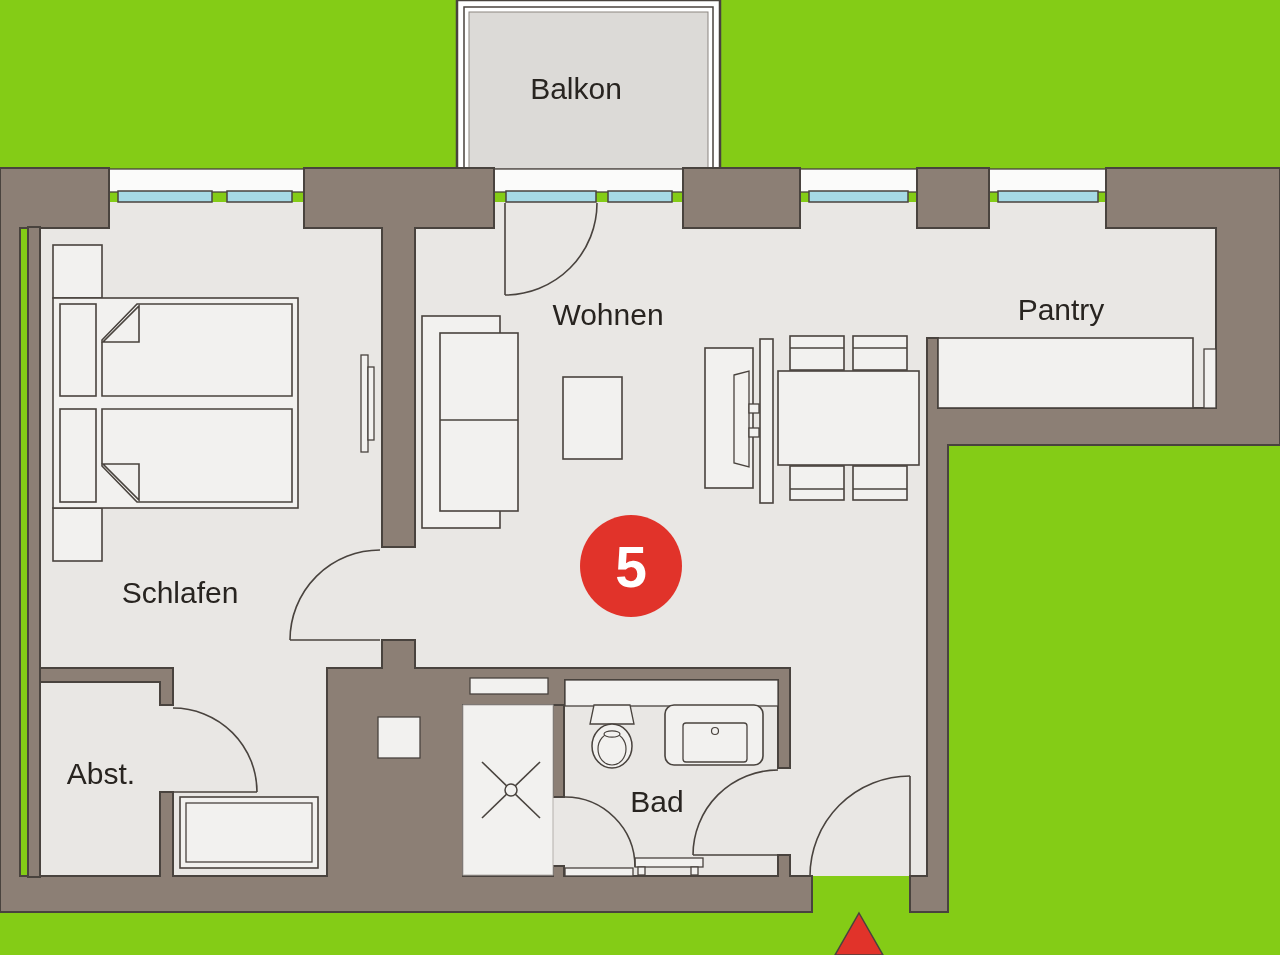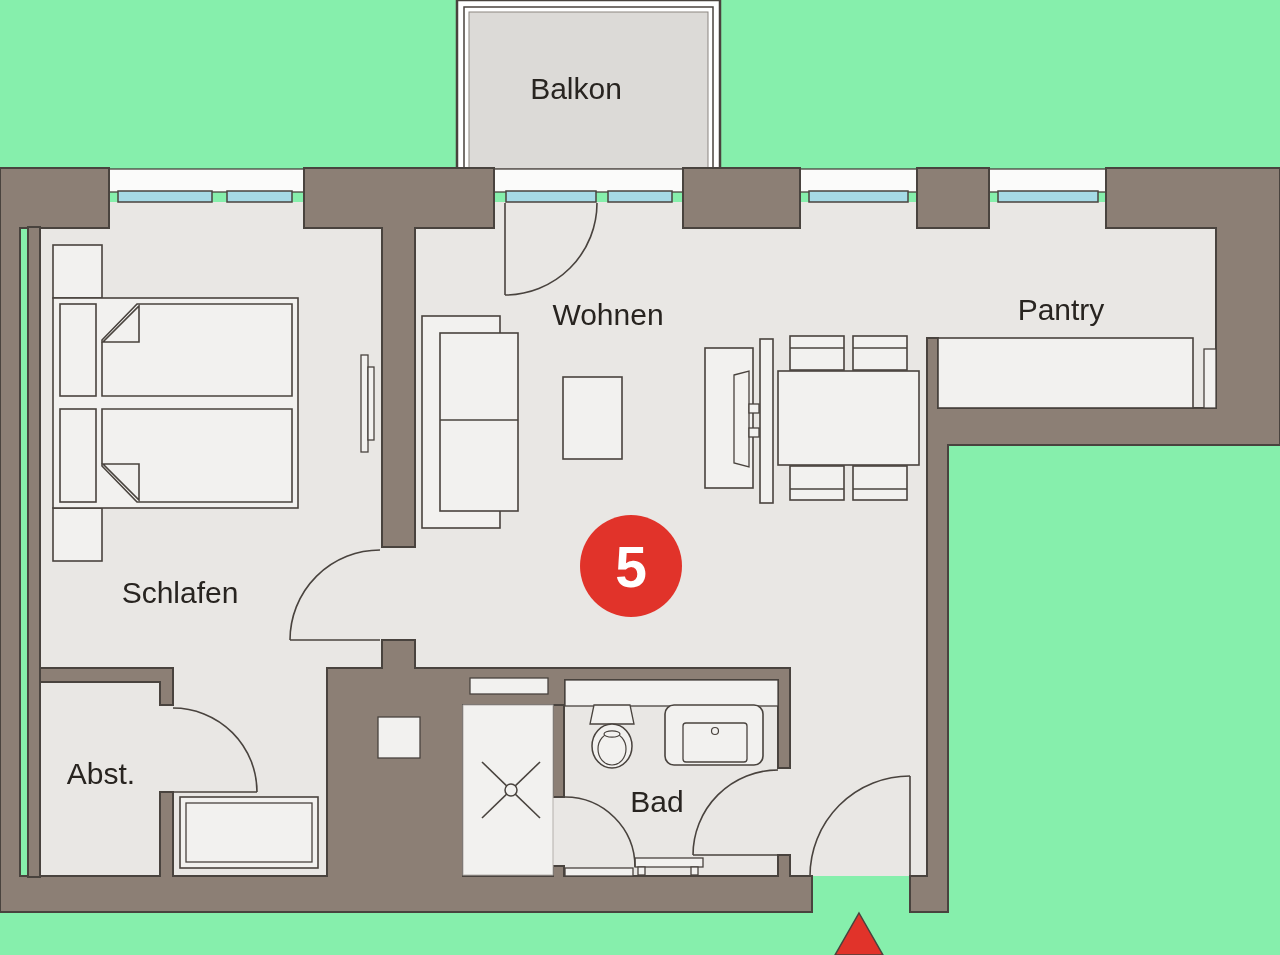--- a/index.html
+++ b/index.html
@@ -1,16 +1,16 @@
 <!DOCTYPE html>
 <html><head>
 <meta charset="utf-8">
 <style>
   html,body{margin:0;padding:0;background:#ffffff;}
-  .stage{position:relative;width:1280px;height:955px;background:#86efac;overflow:hidden;}
+  .stage{position:relative;width:1280px;height:955px;background:#84cc16;overflow:hidden;}
   svg{display:block;}
   .room-label{font-family:"Liberation Sans","DejaVu Sans",sans-serif;font-size:30px;fill:#282420;}
   .badge-num{font-family:"Liberation Sans","DejaVu Sans",sans-serif;font-size:57px;font-weight:bold;fill:#ffffff;}
   .wall{fill:#8c7f75;stroke:#49433e;stroke-width:2;}
   .sill{fill:#fbfbfa;stroke:#49433e;stroke-width:1.3;}
   .glass{fill:#a6dae6;stroke:#49433e;stroke-width:1.5;}
   .furn{fill:#f2f1ef;stroke:#49433e;stroke-width:1.6;}
   .furn-thin{fill:#f2f1ef;stroke:#49433e;stroke-width:1.3;}
   .arc{fill:none;stroke:#49433e;stroke-width:1.6;}
   .fixline{fill:none;stroke:#49433e;stroke-width:1.6;}

